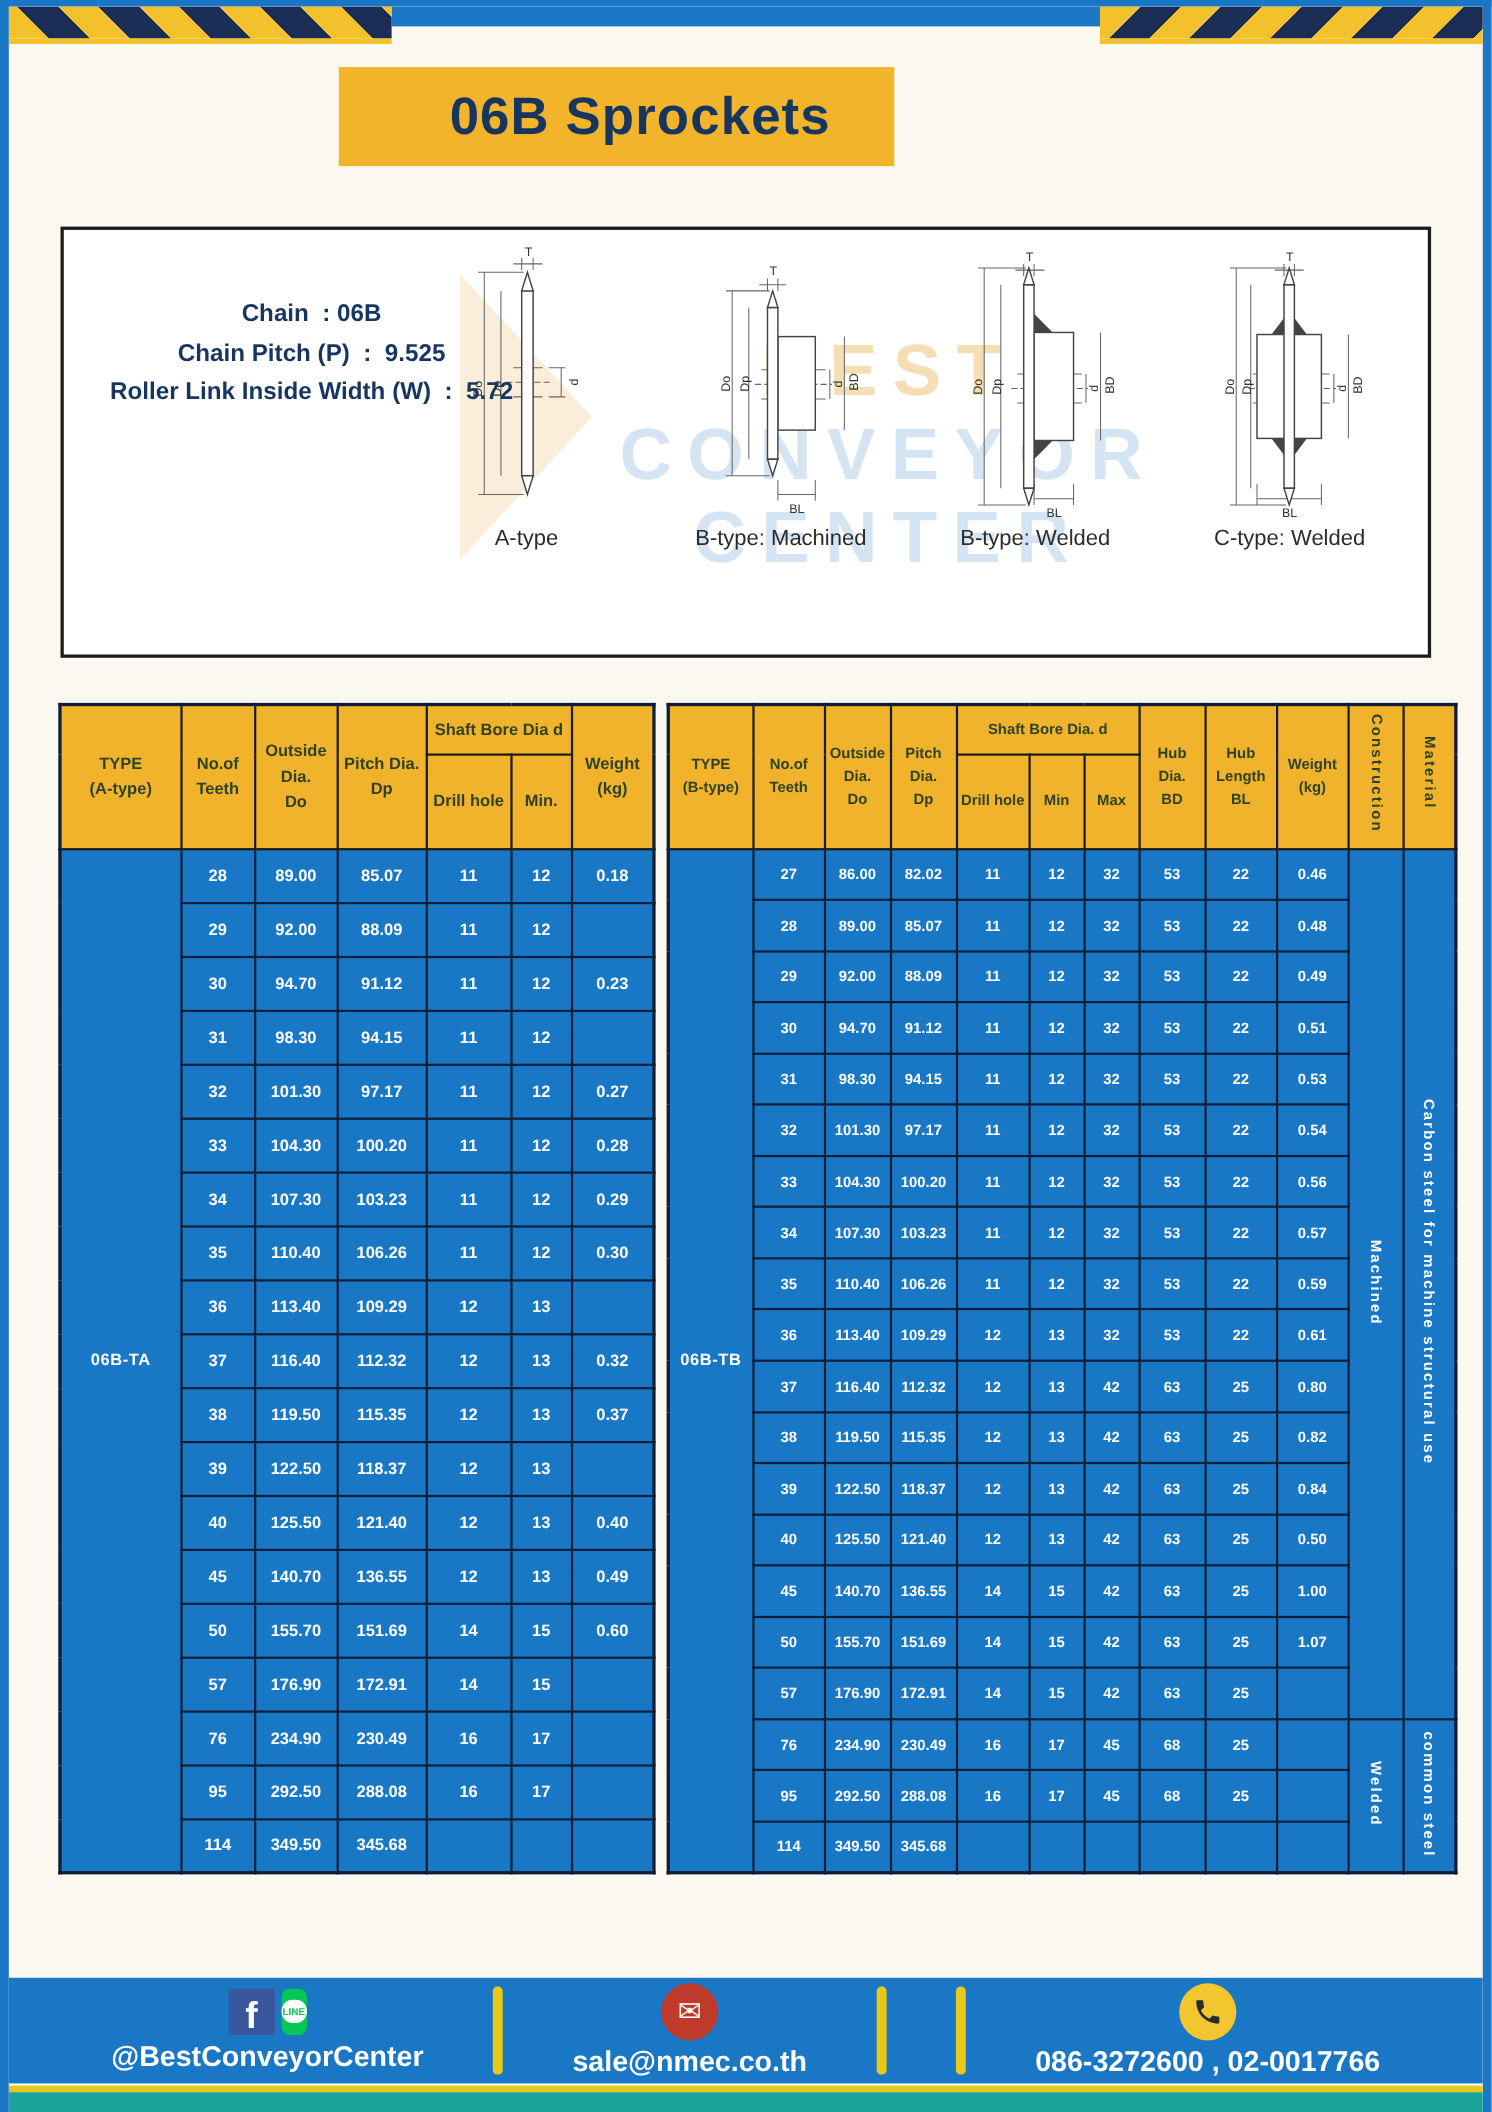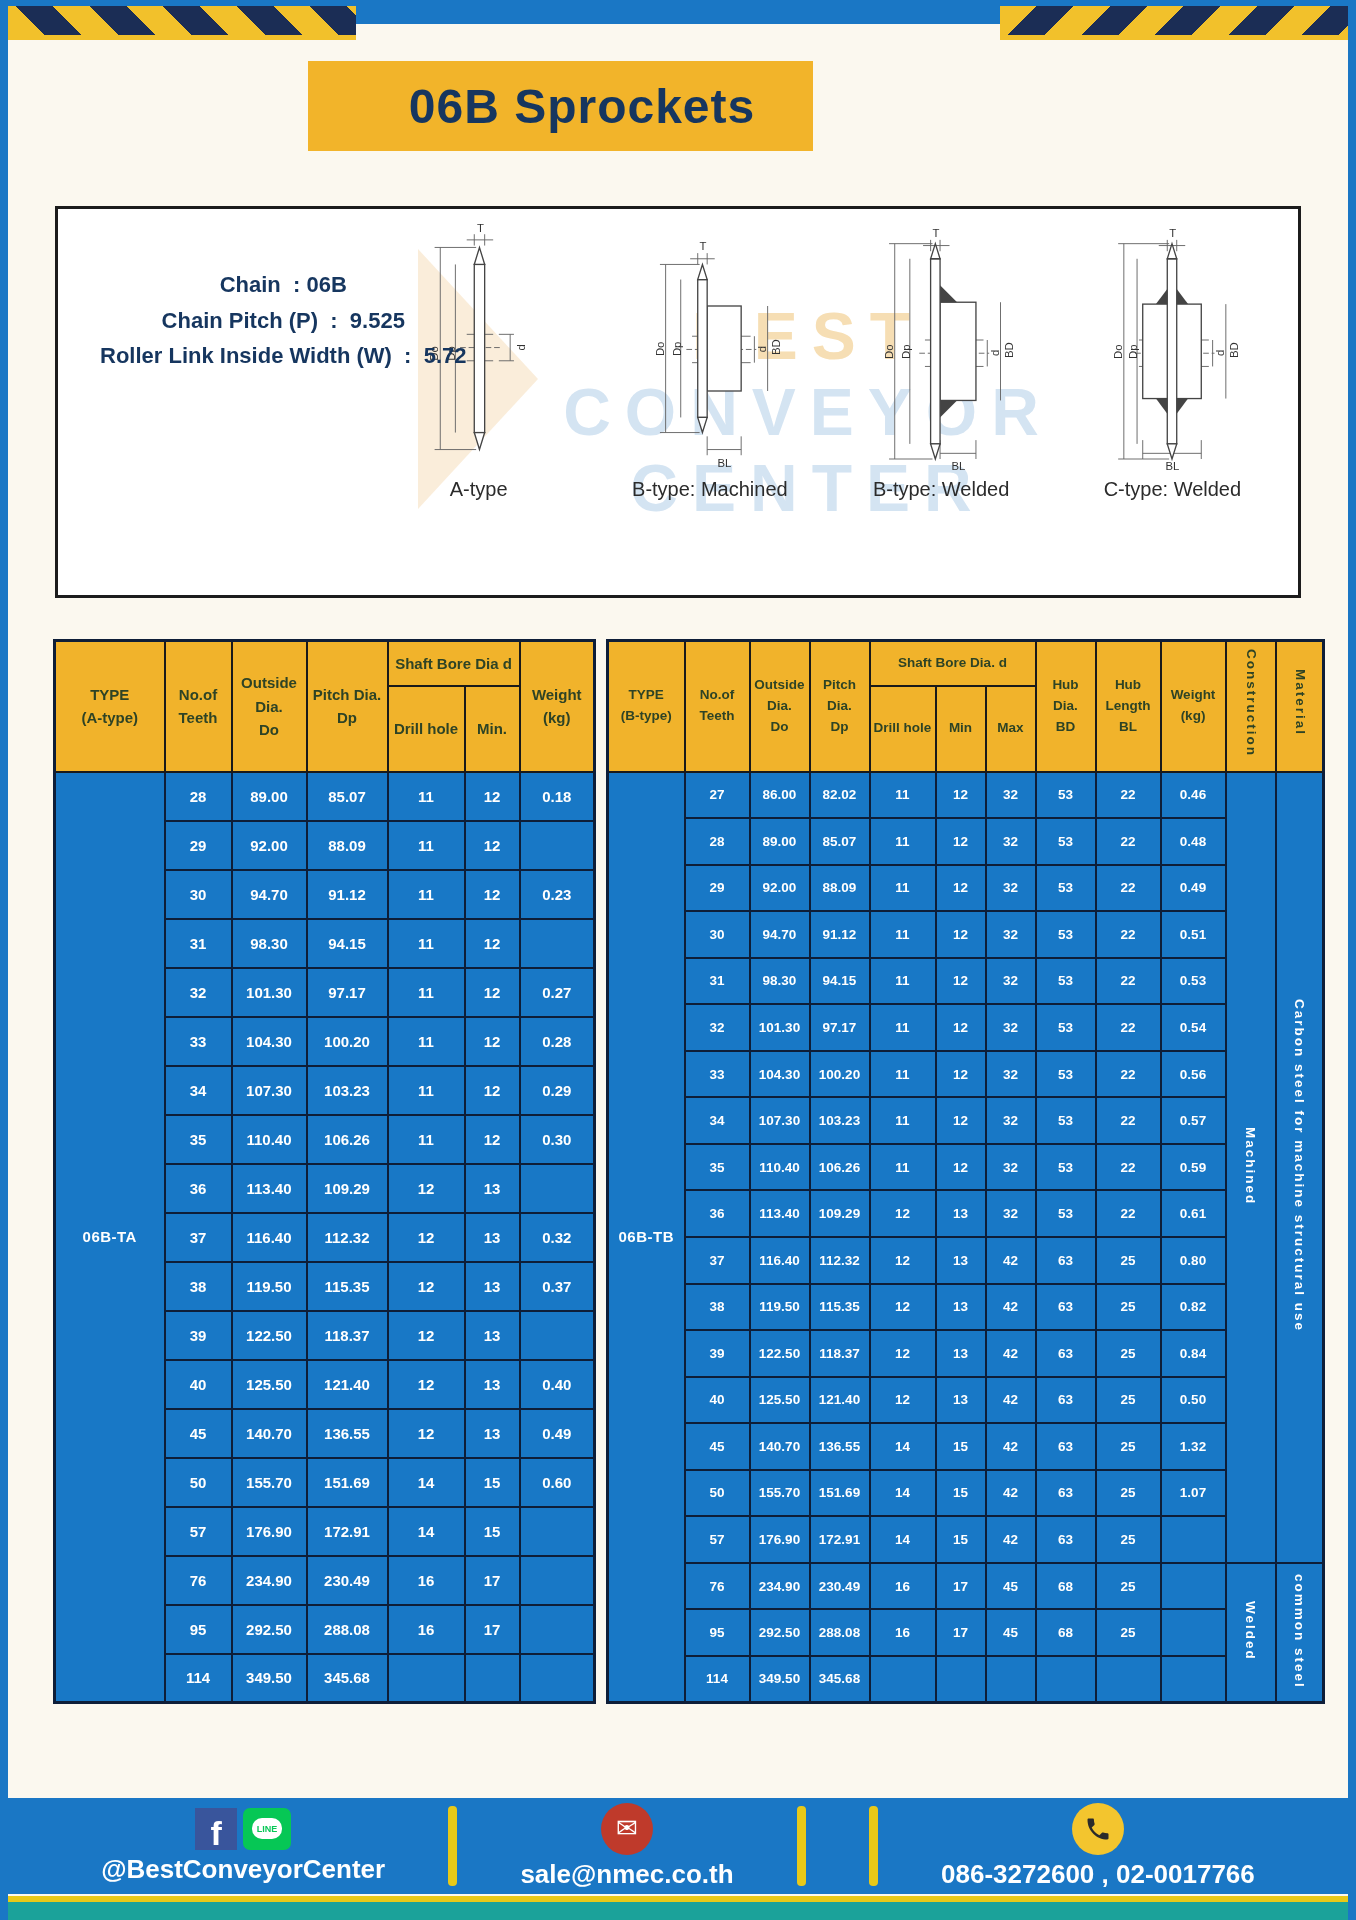--- a/index.html
+++ b/index.html
@@ -55,21 +55,21 @@
 
   
   .footer-bar { position:absolute; left:0; right:0; bottom:26px; height:96px; background:#1a77c5;
                 display:flex; align-items:center; justify-content:space-evenly; padding:0 30px; }
   .fgroup { display:flex; flex-direction:column; align-items:center; gap:4px; }
   .fgroup .ftext { color:#fff; font-weight:bold; font-size:26px; white-space:nowrap; }
   .fdivider { width:9px; height:80px; background:#e8c919; border-radius:4px; }
   .icon-row { display:flex; gap:6px; align-items:center; }
   .fb-icon { width:42px; height:42px; background:#39559c; color:#fff; font-weight:bold; font-size:34px;
              display:flex; align-items:flex-end; justify-content:center; line-height:.95; overflow:hidden; }
-  .line-icon { width:48px; height:42px; background:#06c755; border-radius:7px; display:flex; align-items:center; justify-content:center; }
+  .line-icon { width:23px; height:42px; background:#06c755; border-radius:7px; display:flex; align-items:center; justify-content:center; }
   .line-bubble { width:30px; height:21px; background:#fff; border-radius:10px; color:#06c755; font-size:9px; font-weight:bold;
                  display:flex; align-items:center; justify-content:center; }
   .round-icon { width:52px; height:52px; border-radius:50%; display:flex; align-items:center; justify-content:center; }
   .email-icon { background:#bf3a2b; color:#fff; font-size:26px; }
   .globe-icon { background:#2fa7dd; }
   .phone-icon { background:#f3c52e; }
 
   .strip-yellow { position:absolute; left:0; right:0; bottom:18px; height:6px; background:#e8c919; }
   .strip-teal { position:absolute; left:0; right:0; bottom:0; height:18px; background:#1ba29a; }
 </style>
@@ -641,21 +641,21 @@
           </tr>
           <tr>
             <td>45</td>
             <td>140.70</td>
             <td>136.55</td>
             <td>14</td>
             <td>15</td>
             <td>42</td>
             <td>63</td>
             <td>25</td>
-            <td>1.32</td>
+            <td>1.00</td>
           </tr>
           <tr>
             <td>50</td>
             <td>155.70</td>
             <td>151.69</td>
             <td>14</td>
             <td>15</td>
             <td>42</td>
             <td>63</td>
             <td>25</td>

